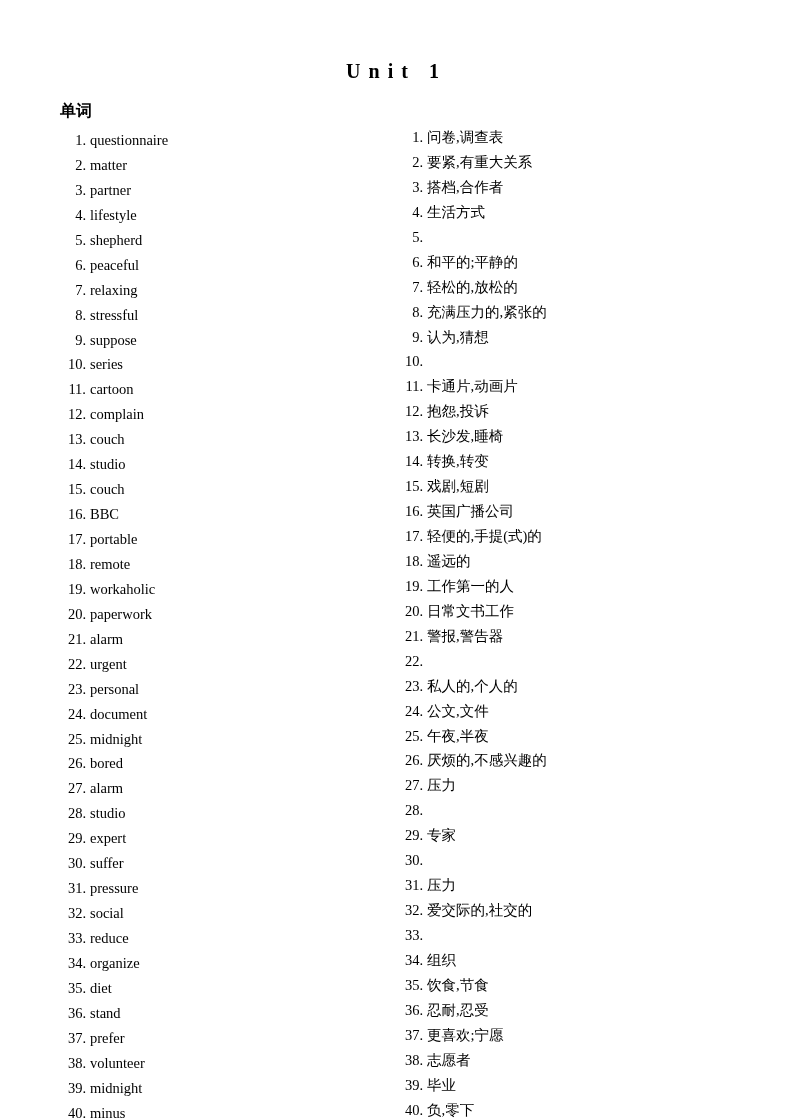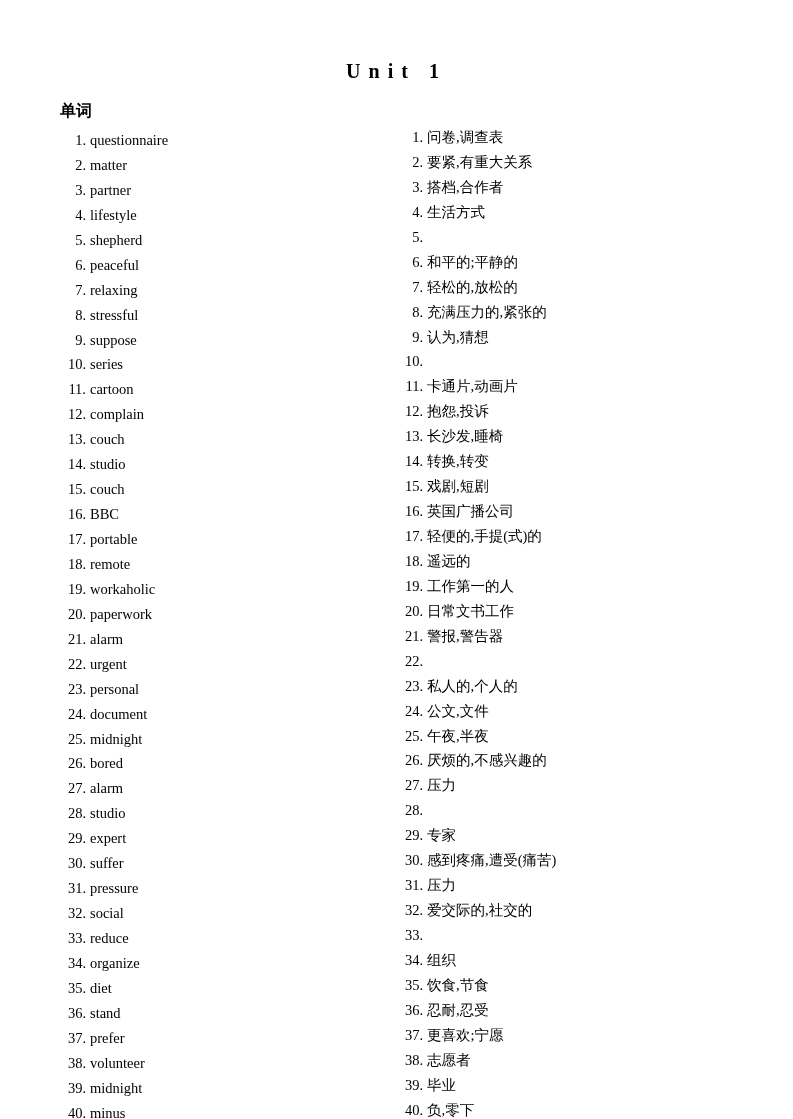--- a/index.html
+++ b/index.html
@@ -352,21 +352,20 @@
         </div>
         <div class="meaning-item">
           <span class="meaning-num">28.</span>
         </div>
         <div class="meaning-item">
           <span class="meaning-num">29.</span>
           <span class="meaning-text">专家</span>
         </div>
         <div class="meaning-item">
           <span class="meaning-num">30.</span>
-          <span class="meaning-text">感到疼痛,遭受(痛苦)</span>
         </div>
         <div class="meaning-item">
           <span class="meaning-num">31.</span>
           <span class="meaning-text">压力</span>
         </div>
         <div class="meaning-item">
           <span class="meaning-num">32.</span>
           <span class="meaning-text">爱交际的,社交的</span>
         </div>
         <div class="meaning-item">

